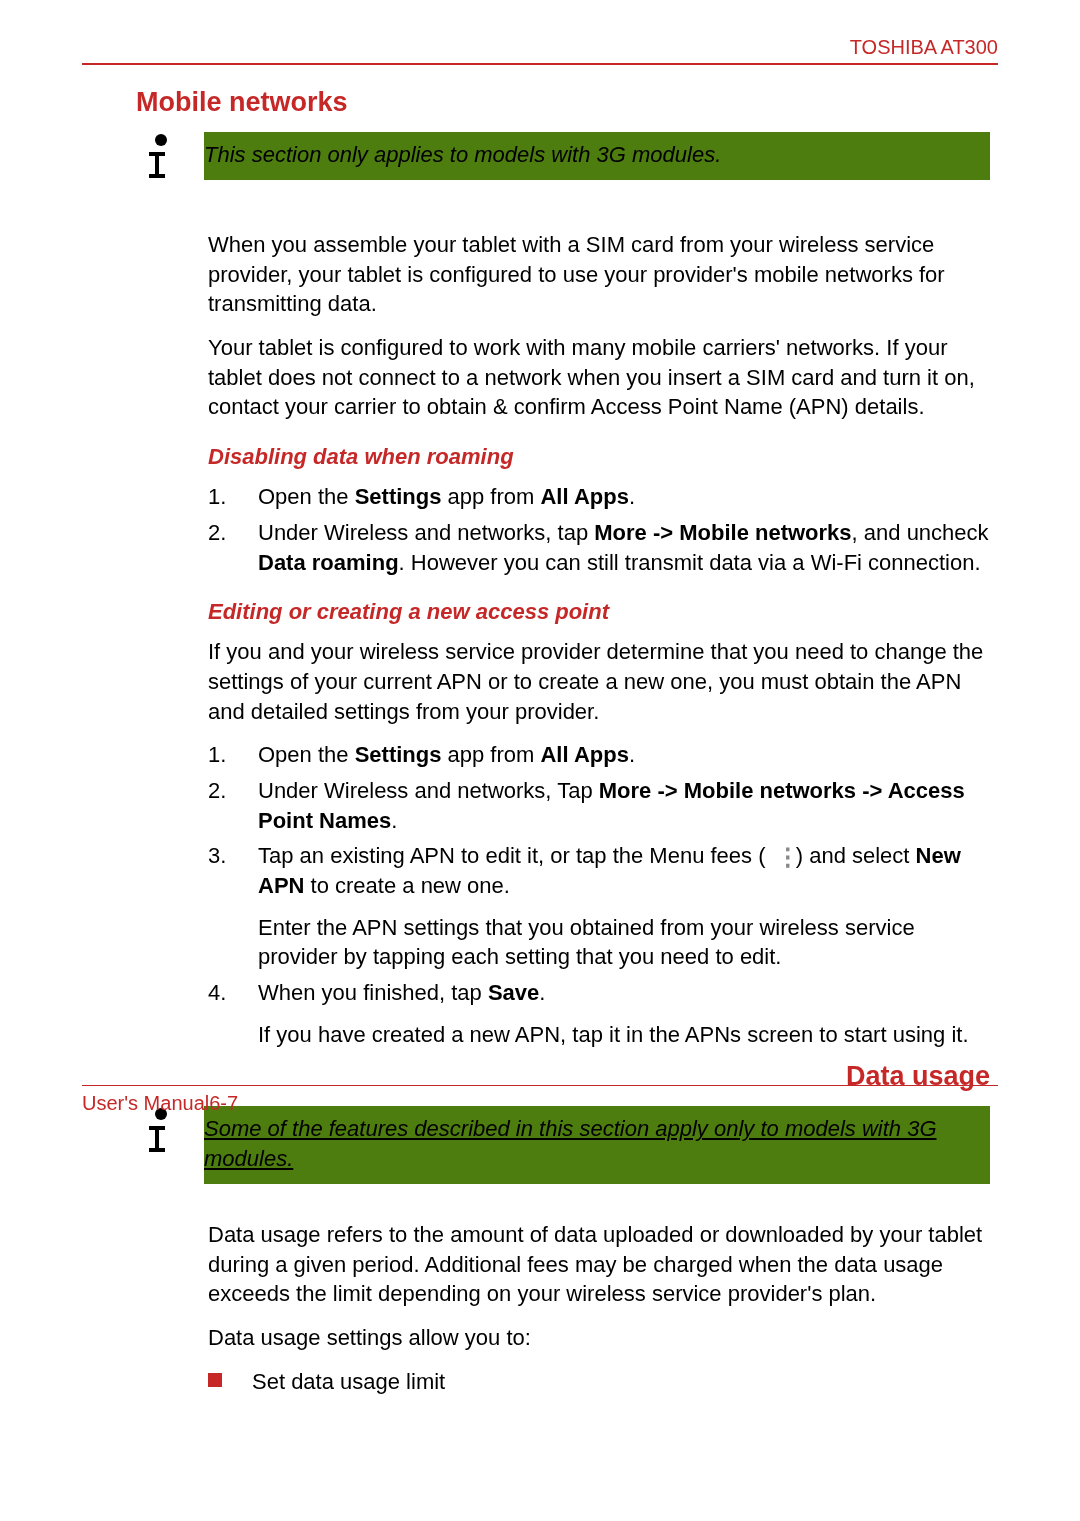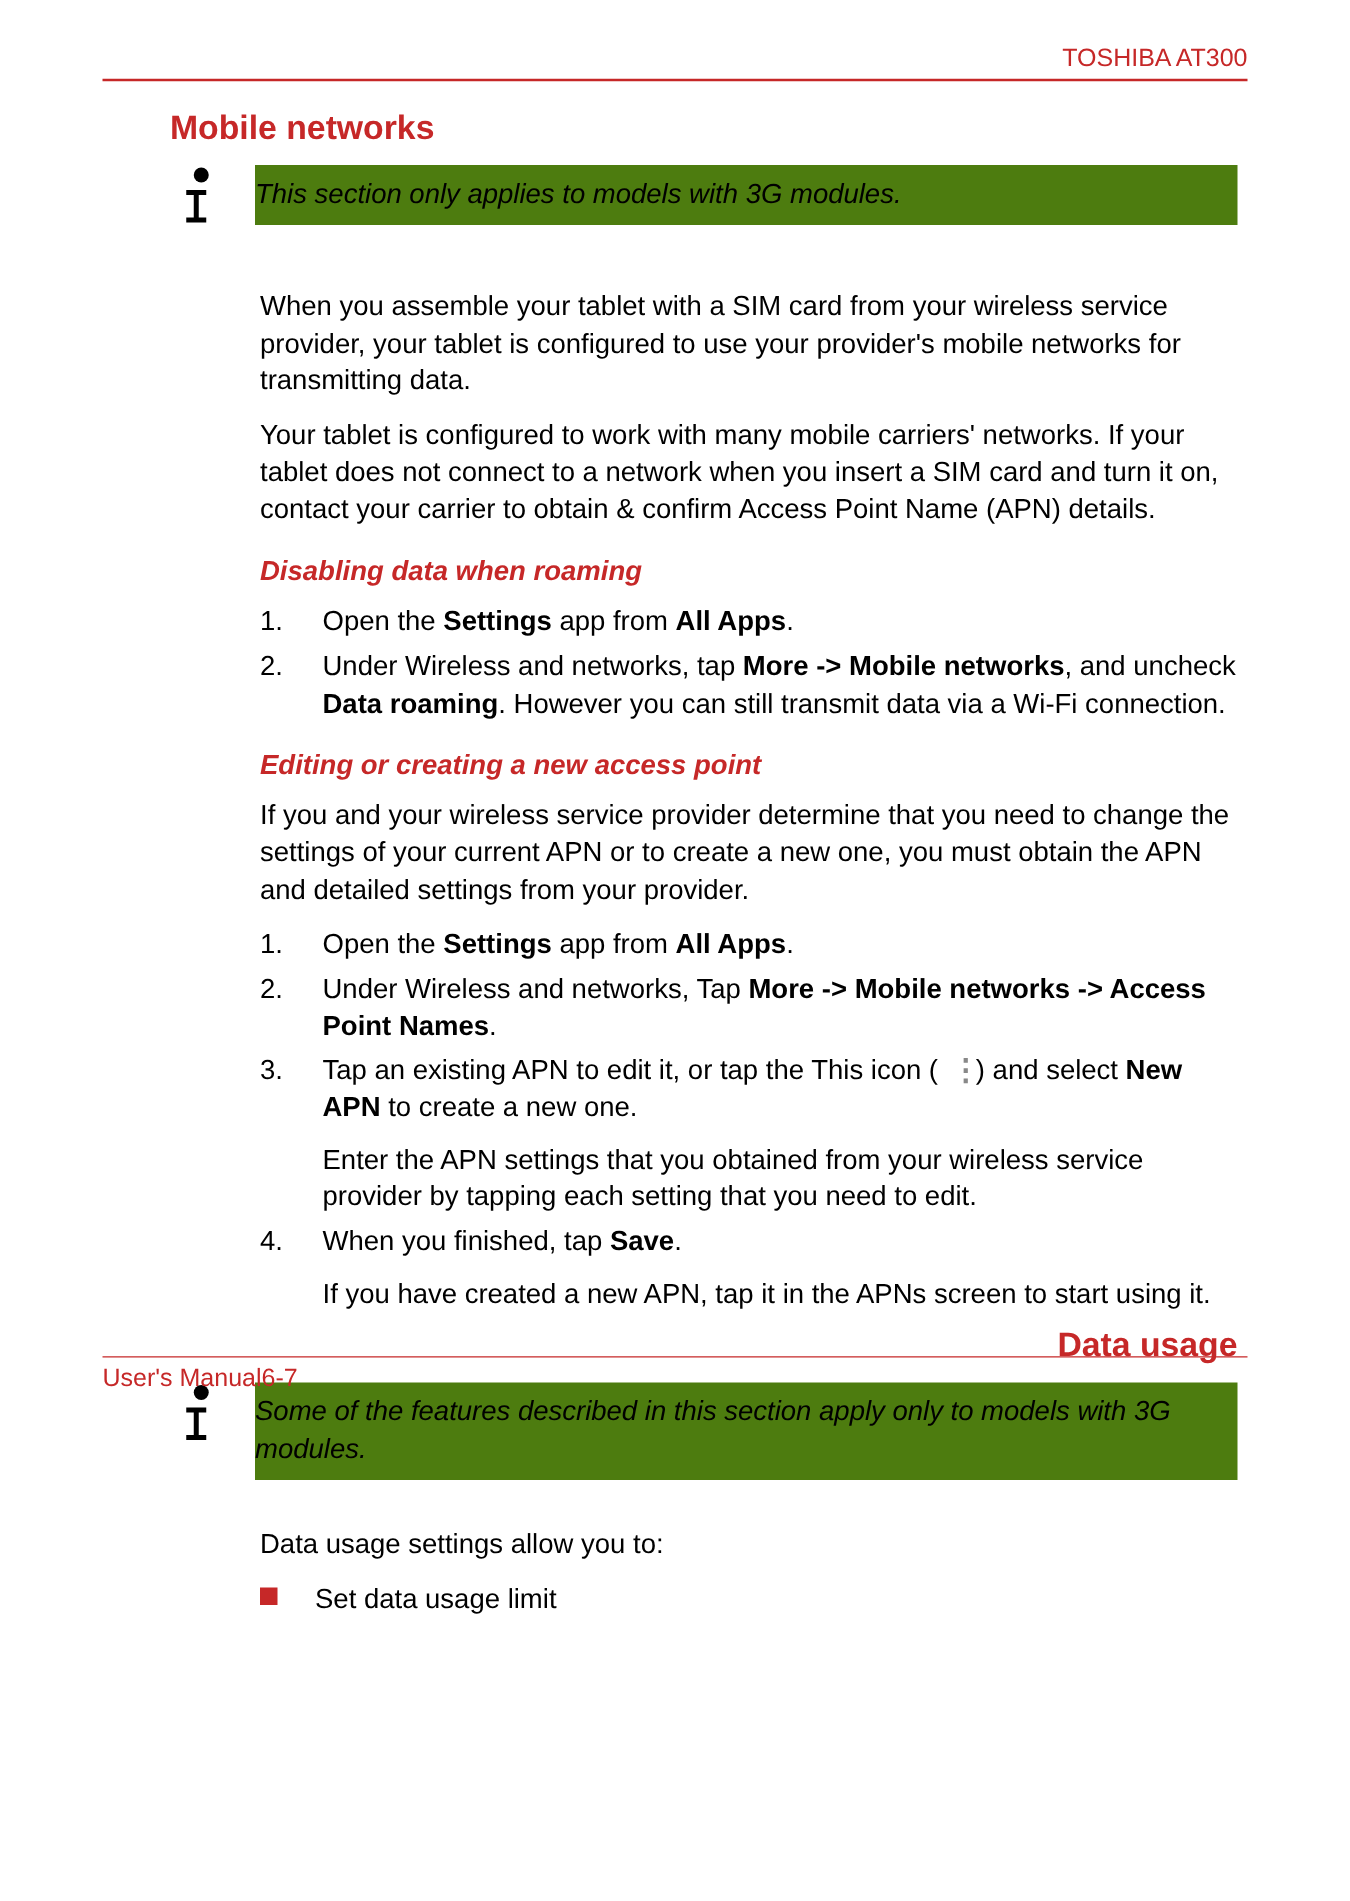--- a/index.html
+++ b/index.html
@@ -195,44 +195,45 @@
       <div class="para">If you and your wireless service provider determine that you need to change the settings of your current APN or to create a new one, you must obtain the APN and detailed settings from your provider.</div>
 
       <ol class="steps">
         <li>
           <span>Open the </span><b>Settings</b><span> app from </span><b>All Apps</b><span>.</span>
         </li>
         <li>
           <span>Under Wireless and networks, Tap </span><b>More -&gt; Mobile networks -&gt; Access Point Names</b><span>.</span>
         </li>
         <li>
-          <span>Tap an existing APN to edit it, or tap the This icon ( </span><span class="menu-dots"></span><span> ) and select </span><b>New APN</b><span> to create a new one.</span>
+          <span>Tap an existing APN to edit it, or tap the Menu fees ( </span><span class="menu-dots"></span><span> ) and select </span><b>New APN</b><span> to create a new one.</span>
           <div class="step-extra">Enter the APN settings that you obtained from your wireless service provider by tapping each setting that you need to edit.</div>
         </li>
         <li>
           <span>When you finished, tap </span><b>Save</b><span>.</span>
           <div class="step-extra">If you have created a new APN, tap it in the APNs screen to start using it.</div>
         </li>
       </ol>
 
     </div>
 
     <div class="h1" style="margin-top:12px;text-align:right;">Data usage</div>
 
-    <div class="note-row" style="margin-bottom:36px;">
+    <div class="note-row" style="margin-bottom:36px;text-decoration:underline;">
       <div class="note-icon">
         <svg width="44" height="50" viewBox="0 0 44 50">
           <circle cx="22" cy="8" r="6" fill="#000"></circle>
           <path d="M10 20 h16 v4 h-6 v18 h6 v4 H10 v-4 h6 v-18 h-6 z" fill="#000"></path>
         </svg>
       </div>
       <div class="note-box">Some of the features described in this section apply only to models with 3G modules.</div>
     </div>
 
     <div class="content-col">
+      <div class="para">Data usage refers to the amount of data uploaded or downloaded by your tablet during a given period. Additional fees may be charged when the data usage exceeds the limit depending on your wireless service provider's plan.</div>
       <div class="para">Data usage settings allow you to:</div>
       <ul class="bullets">
         <li>
           <span class="sq"></span>
           <span>Set data usage limit</span>
         </li>
       </ul>
     </div>
 
   </div>

